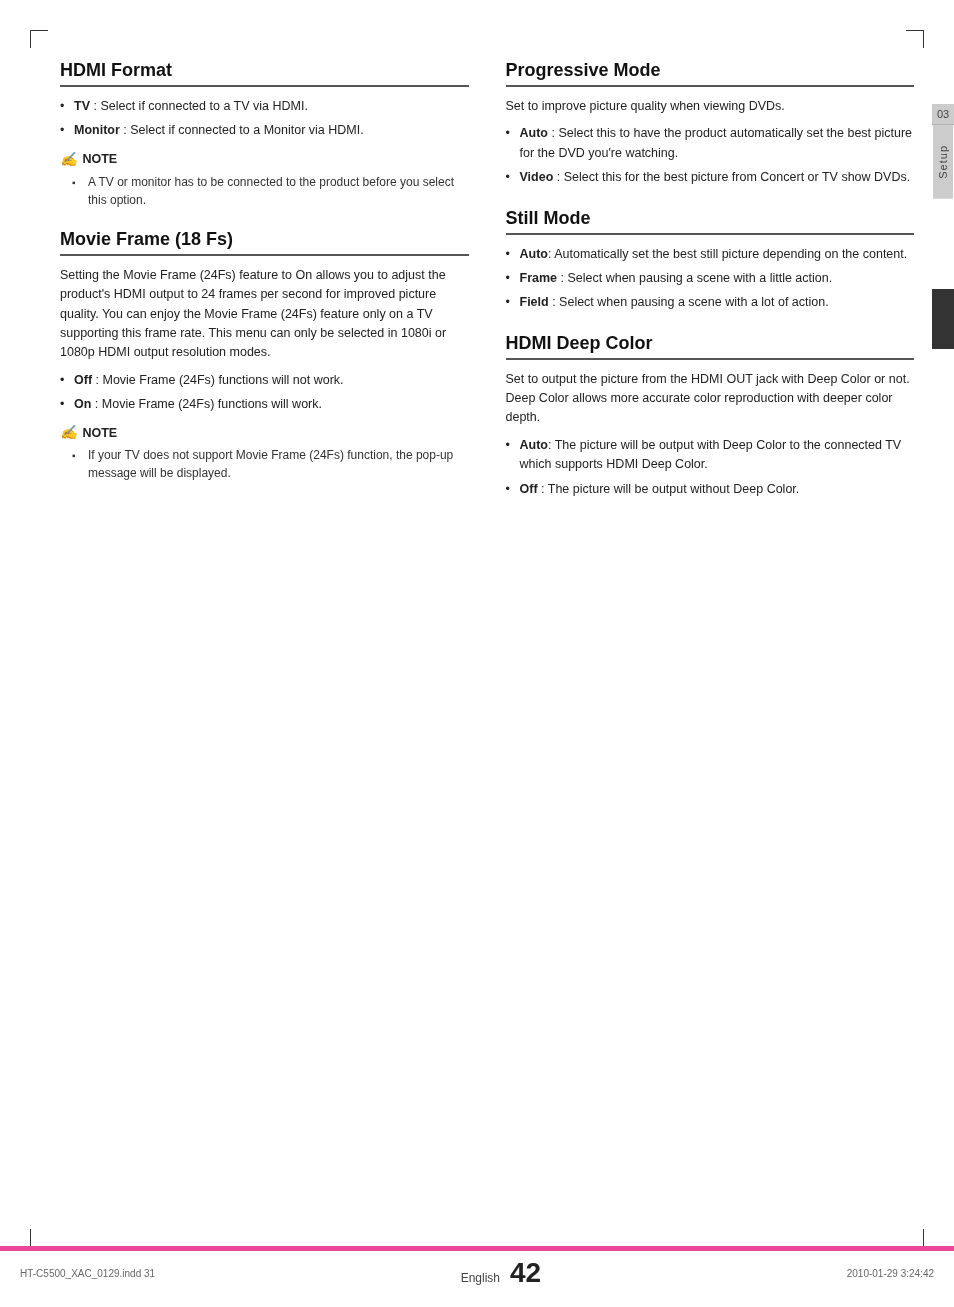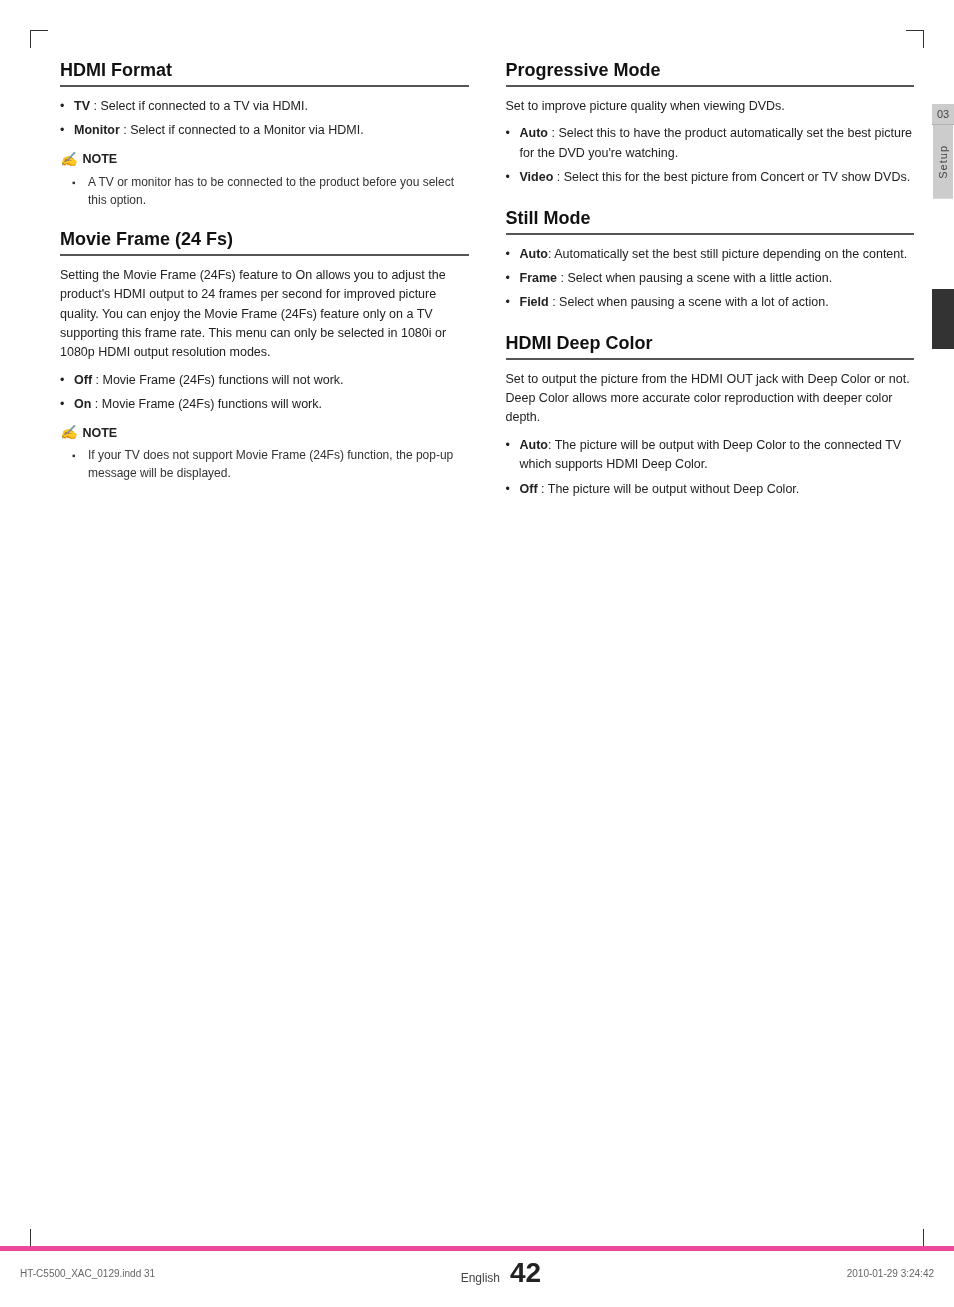--- a/index.html
+++ b/index.html
@@ -261,21 +261,21 @@
             <span class="note-icon">✍</span>
             <span>NOTE</span>
           </div>
           <ul class="note-items">
             <li>A TV or monitor has to be connected to the product before you select this option.</li>
           </ul>
         </div>
       </div>
 
       <div class="section">
-        <div class="section-title">Movie Frame (24 Fs)</div>
+        <div class="section-title">Movie Frame (18 Fs)</div>
         <p class="section-text">Setting the Movie Frame (24Fs) feature to On allows you to adjust the product's HDMI output to 24 frames per second for improved picture quality. You can enjoy the Movie Frame (24Fs) feature only on a TV supporting this frame rate. This menu can only be selected in 1080i or 1080p HDMI output resolution modes.</p>
         <ul class="bullet-list">
           <li><b>Off</b>  : Movie Frame (24Fs) functions will not work.</li>
           <li><b>On</b>  : Movie Frame (24Fs) functions will work.</li>
         </ul>
         <div class="note-box">
           <div class="note-title">
             <span class="note-icon">✍</span>
             <span>NOTE</span>
           </div>

